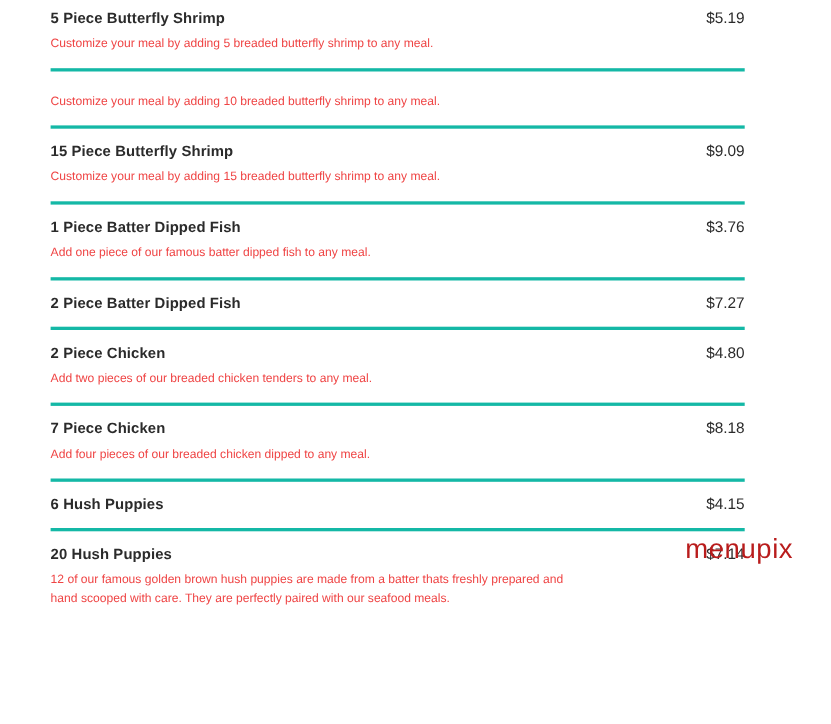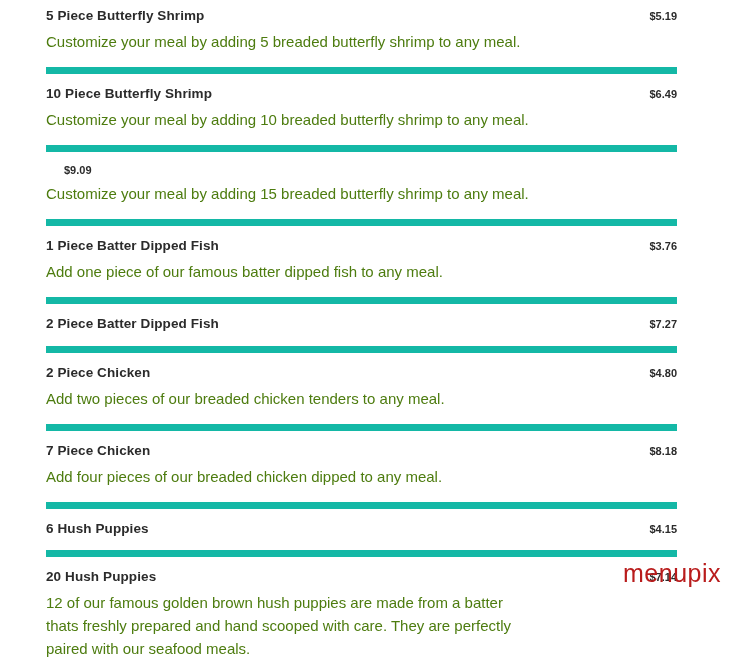--- a/index.html
+++ b/index.html
@@ -13,21 +13,21 @@
     font-family: "Liberation Sans", sans-serif;
     color: #333333;
     overflow: hidden;
   }
   .menu {
     width: 755px;
     box-sizing: border-box;
     padding: 0 78px 0 46px;
   }
   .menu-item {
-    border-bottom: 7px solid #14b8a6;
+    border-bottom: 3px solid #14b8a6;
     padding: 12px 0 13px 0;
     position: relative;
   }
   .menu-item:first-child {
     padding-top: 8px;
   }
   .menu-item:last-child {
     border-bottom: none;
   }
   .item-head {
@@ -36,29 +36,29 @@
     justify-content: space-between;
   }
   .item-name {
     font-size: 13.5px;
     font-weight: bold;
     color: #2b2b2b;
     letter-spacing: 0.1px;
     line-height: 1.2;
   }
   .item-price {
-    font-size: 11px;
-    font-weight: bold;
+    font-size: 14px;
+    font-weight: normal;
     color: #2b2b2b;
     white-space: nowrap;
     padding-left: 18px;
   }
   .item-desc {
-    font-size: 15px;
-    color: #4d7c0f;
+    font-size: 11px;
+    color: #ef4444;
     line-height: 1.53;
     margin-top: 7px;
     max-width: 492px;
   }
   .watermark {
     position: absolute;
     right: -44px;
     top: 2px;
     font-size: 25px;
     color: #b91c1c;
@@ -74,29 +74,26 @@
 
   <div class="menu-item">
     <div class="item-head">
       <div class="item-name">5 Piece Butterfly Shrimp</div>
       <div class="item-price">$5.19</div>
     </div>
     <div class="item-desc">Customize your meal by adding 5 breaded butterfly shrimp to any meal.</div>
   </div>
 
   <div class="menu-item">
-    <div class="item-head">
-      <div class="item-name">10 Piece Butterfly Shrimp</div>
-      <div class="item-price">$6.49</div>
-    </div>
     <div class="item-desc">Customize your meal by adding 10 breaded butterfly shrimp to any meal.</div>
   </div>
 
   <div class="menu-item">
     <div class="item-head">
+      <div class="item-name">15 Piece Butterfly Shrimp</div>
       <div class="item-price">$9.09</div>
     </div>
     <div class="item-desc">Customize your meal by adding 15 breaded butterfly shrimp to any meal.</div>
   </div>
 
   <div class="menu-item">
     <div class="item-head">
       <div class="item-name">1 Piece Batter Dipped Fish</div>
       <div class="item-price">$3.76</div>
     </div>

